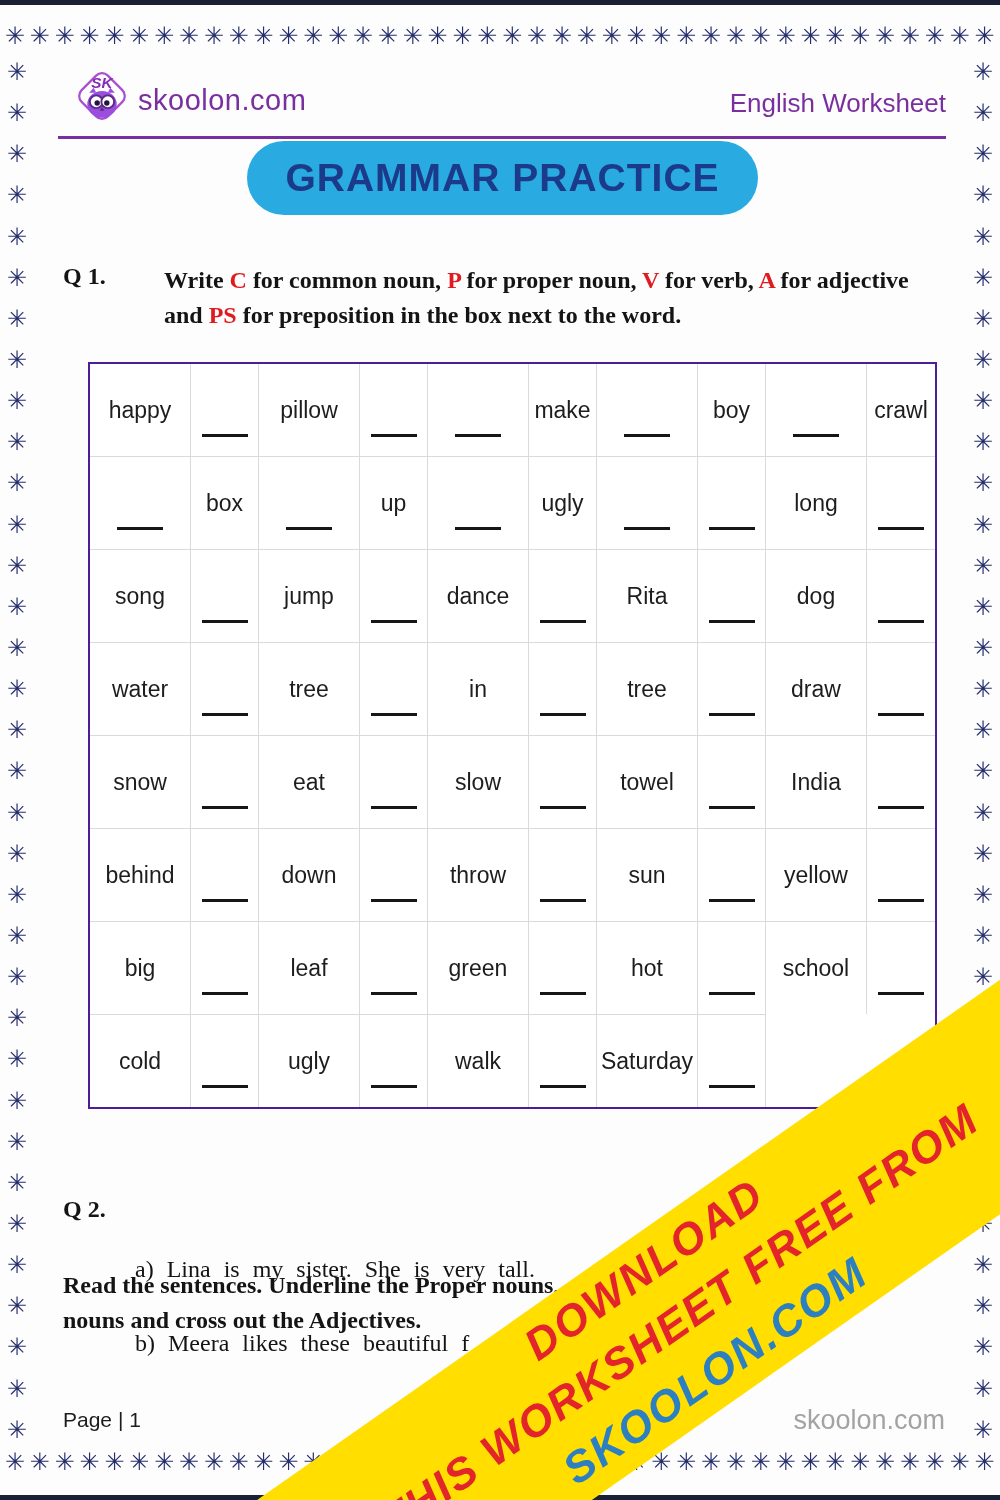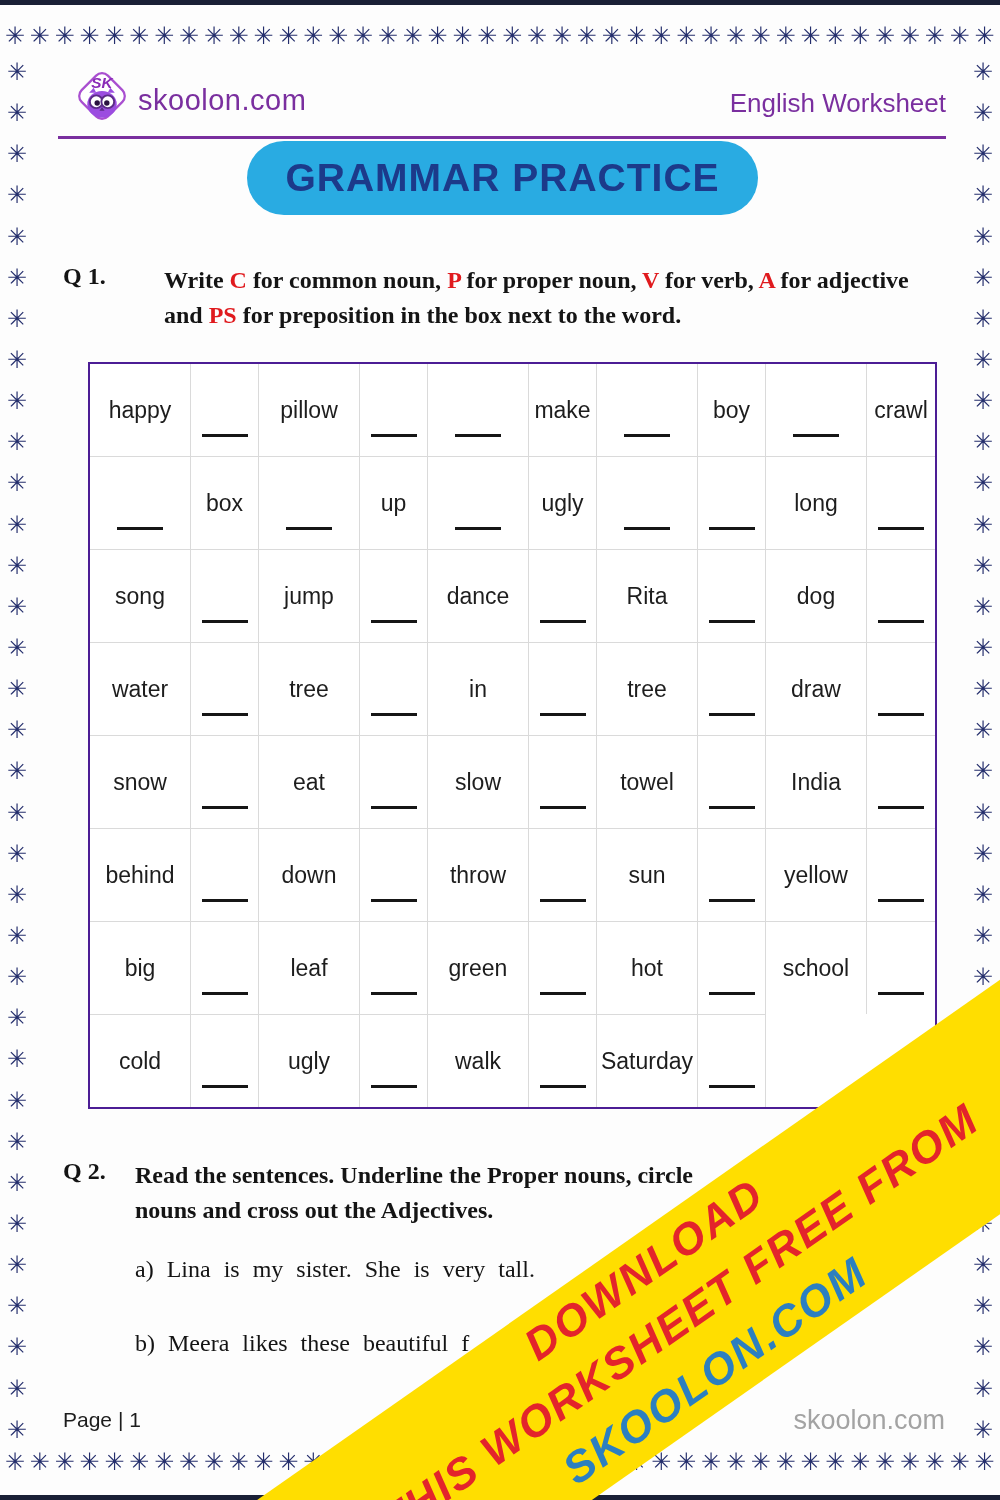--- a/index.html
+++ b/index.html
@@ -23,21 +23,21 @@
   .doc-type{position:absolute;right:54px;top:88px;font-size:26px;color:var(--accent,#7a2f9f);}
   .rule{position:absolute;left:58px;width:888px;top:136px;height:3px;background:var(--accent,#7a2f9f);}
 
   .title-banner{position:absolute;left:247px;top:141px;width:511px;height:74px;border-radius:38px;
         background:var(--title_bg,#29abe2);display:flex;align-items:center;justify-content:center;
         font-size:39px;font-weight:700;letter-spacing:1px;color:var(--title_fg,#1c3a8a);}
 
   
   .qblock{position:absolute;left:63px;width:880px;font-family:"Liberation Serif",serif;
           font-weight:700;font-size:24px;color:#141414;display:flex;}
-  .q1{top:263px;gap:29px;} .q2{top:1158px;}
+  .q1{top:263px;gap:29px;} .q2{top:1196px;flex-direction:column;}
   .q-label{width:72px;flex:0 0 72px;}
   .q-lines{width:808px;}
   .q-lines div{line-height:35px;}
   .red{color:var(--red,#e01a1e);}
 
   
   .words-grid{position:absolute;left:88px;top:362px;border:2px solid #4c1d95;background:#fff;
         display:grid;grid-template-columns:repeat(5, 101px 68px);z-index:2;}
   .cell{height:92px;border-right:1px solid #dadada;border-bottom:1px solid #dadada;
         display:flex;align-items:center;justify-content:center;}

